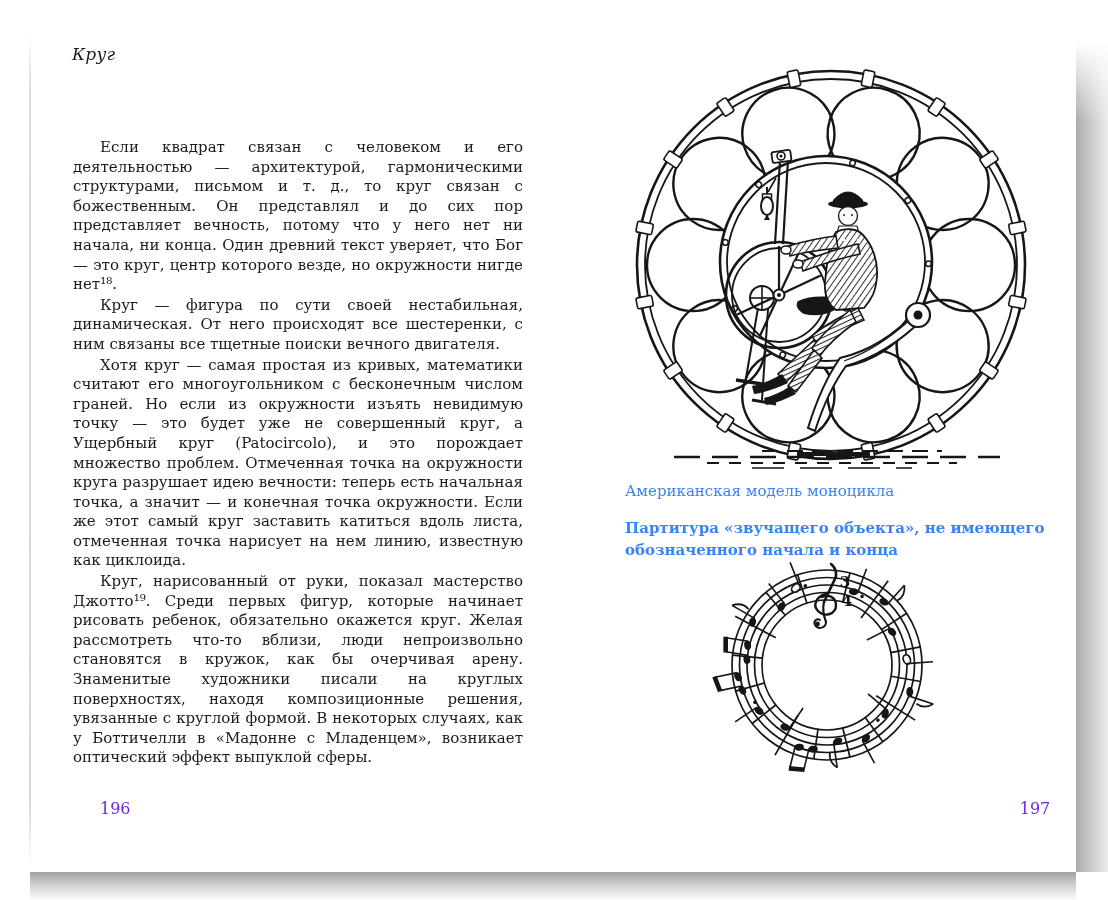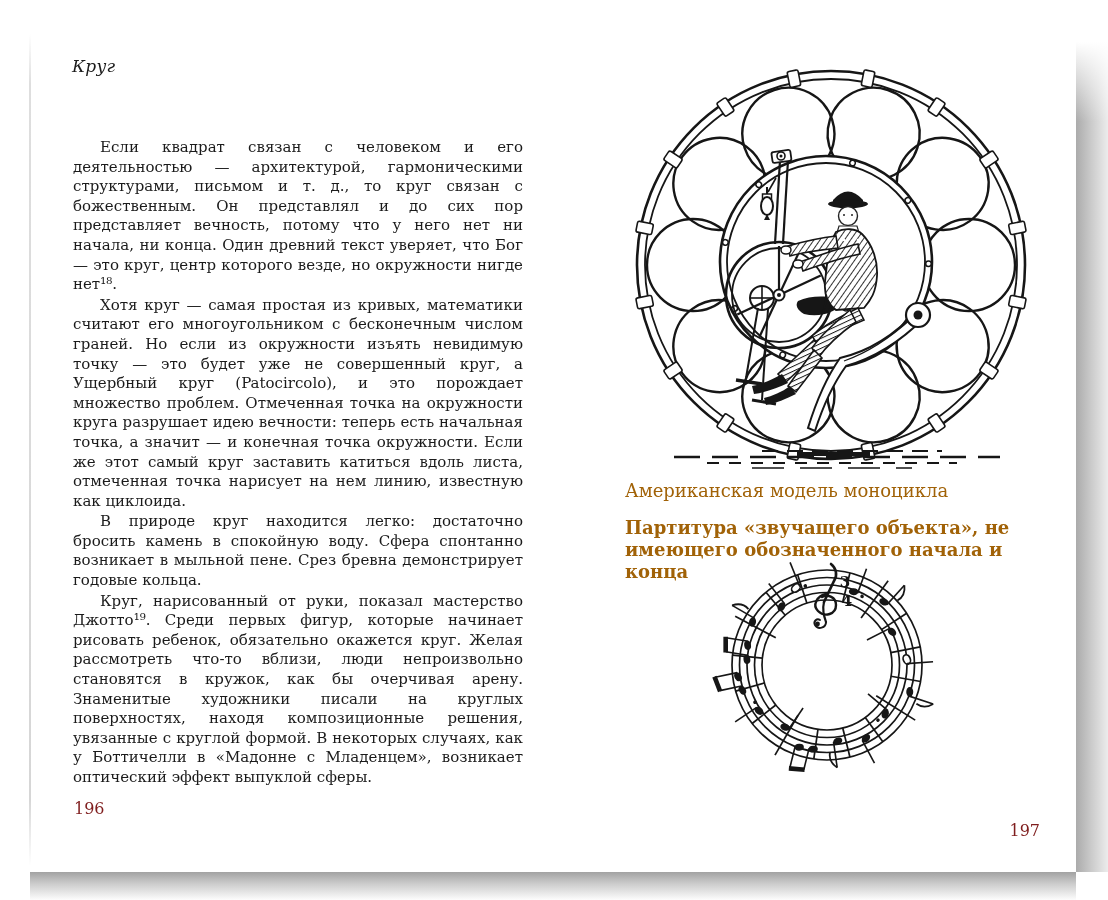--- a/index.html
+++ b/index.html
@@ -21,49 +21,49 @@
   }
   .right-shadow::before{
     content:"";position:absolute;left:0;top:0;width:100%;height:80px;
     background:linear-gradient(180deg,#ffffff 0%,rgba(255,255,255,0) 100%);
   }
   .bottom-shadow{
     left:30px;top:872px;width:1046px;height:28px;
     background:linear-gradient(180deg,#a2a2a2 0%,#cccccc 42%,#fdfdfd 100%);
   }
   
-  .running-head{left:72px;top:56px;font-style:italic;font-size:17px;letter-spacing:.2px;}
+  .running-head{left:72px;top:44px;font-style:italic;font-size:17px;letter-spacing:.2px;}
   .body-text{left:72px;top:137px;width:452px;font-size:15px;line-height:19.6px;text-align:justify;}
   .body-text p{margin:1px;text-indent:27px;}
-  .page-num{font-size:16px;color:#7f1d1d;}
+  .page-num{font-size:16px;color:#6d28d9;margin-left:26px;}
   .page-num-left{left:74px;top:799px;}
-  .page-num-right{left:978px;top:821px;width:62px;text-align:right;}
+  .page-num-right{left:978px;top:799px;width:62px;text-align:center;}
   
-  .caption{font-size:18px;line-height:22px;color:#a16207;}
+  .caption{font-size:15px;line-height:22px;color:#3b82f6;}
   .caption-1{left:625px;top:480px;width:446px;}
   .caption-2{left:625px;top:517px;width:436px;font-weight:bold;}
   .mono-svg{left:612px;top:48px;}
   .score-svg{left:700px;top:550px;}
   svg{display:block;}
   .ts{font-family:"DejaVu Serif",serif;font-weight:bold;font-size:15px;fill:#161616;}
 </style>
 </head>
 <body>
 
 <div class="abs sheet"></div>
 <div class="abs left-edge"></div>
 <div class="abs right-shadow"></div>
 <div class="abs bottom-shadow"></div>
 
 <div class="abs running-head">Круг</div>
 
 <div class="abs body-text">
   <p>Если квадрат связан с человеком и его деятельностью — архитектурой, гармоническими структурами, письмом и т. д., то круг связан с божественным. Он представлял и до сих пор представляет вечность, потому что у него нет ни начала, ни конца. Один древний текст уверяет, что Бог — это круг, центр которого везде, но окружности нигде нет¹⁸.</p>
+  <p>Круг — фигура по сути своей нестабильная, динамическая. От него происходят все шестеренки, с ним связаны все тщетные поиски вечного двигателя.</p>
   <p>Хотя круг — самая простая из кривых, математики считают его многоугольником с бесконечным числом граней. Но если из окружности изъять невидимую точку — это будет уже не совершенный круг, а Ущербный круг (Patocircolo), и это порождает множество проблем. Отмеченная точка на окружности круга разрушает идею вечности: теперь есть начальная точка, а значит — и конечная точка окружности. Если же этот самый круг заставить катиться вдоль листа, отмеченная точка нарисует на нем линию, известную как циклоида.</p>
-  <p>В природе круг находится легко: достаточно бросить камень в спокойную воду. Сфера спонтанно возникает в мыльной пене. Срез бревна демонстрирует годовые кольца.</p>
   <p>Круг, нарисованный от руки, показал мастерство Джотто¹⁹. Среди первых фигур, которые начинает рисовать ребенок, обязательно окажется круг. Желая рассмотреть что-то вблизи, люди непроизвольно становятся в кружок, как бы очерчивая арену. Знаменитые художники писали на круглых поверхностях, находя композиционные решения, увязанные с круглой формой. В некоторых случаях, как у Боттичелли в «Мадонне с Младенцем», возникает оптический эффект выпуклой сферы.</p>
 </div>
 
 <div class="abs page-num page-num-left">196</div>
 
 <svg class="abs mono-svg" width="456" height="430" viewBox="0 0 456 430">
   <defs>
     <pattern id="hj" width="5" height="5" patternUnits="userSpaceOnUse" patternTransform="rotate(35)">
       <rect width="5" height="5" fill="#ffffff"></rect>
       <line x1="0" y1="0" x2="0" y2="5" stroke="#1a1a1a" stroke-width="1.8"></line>

